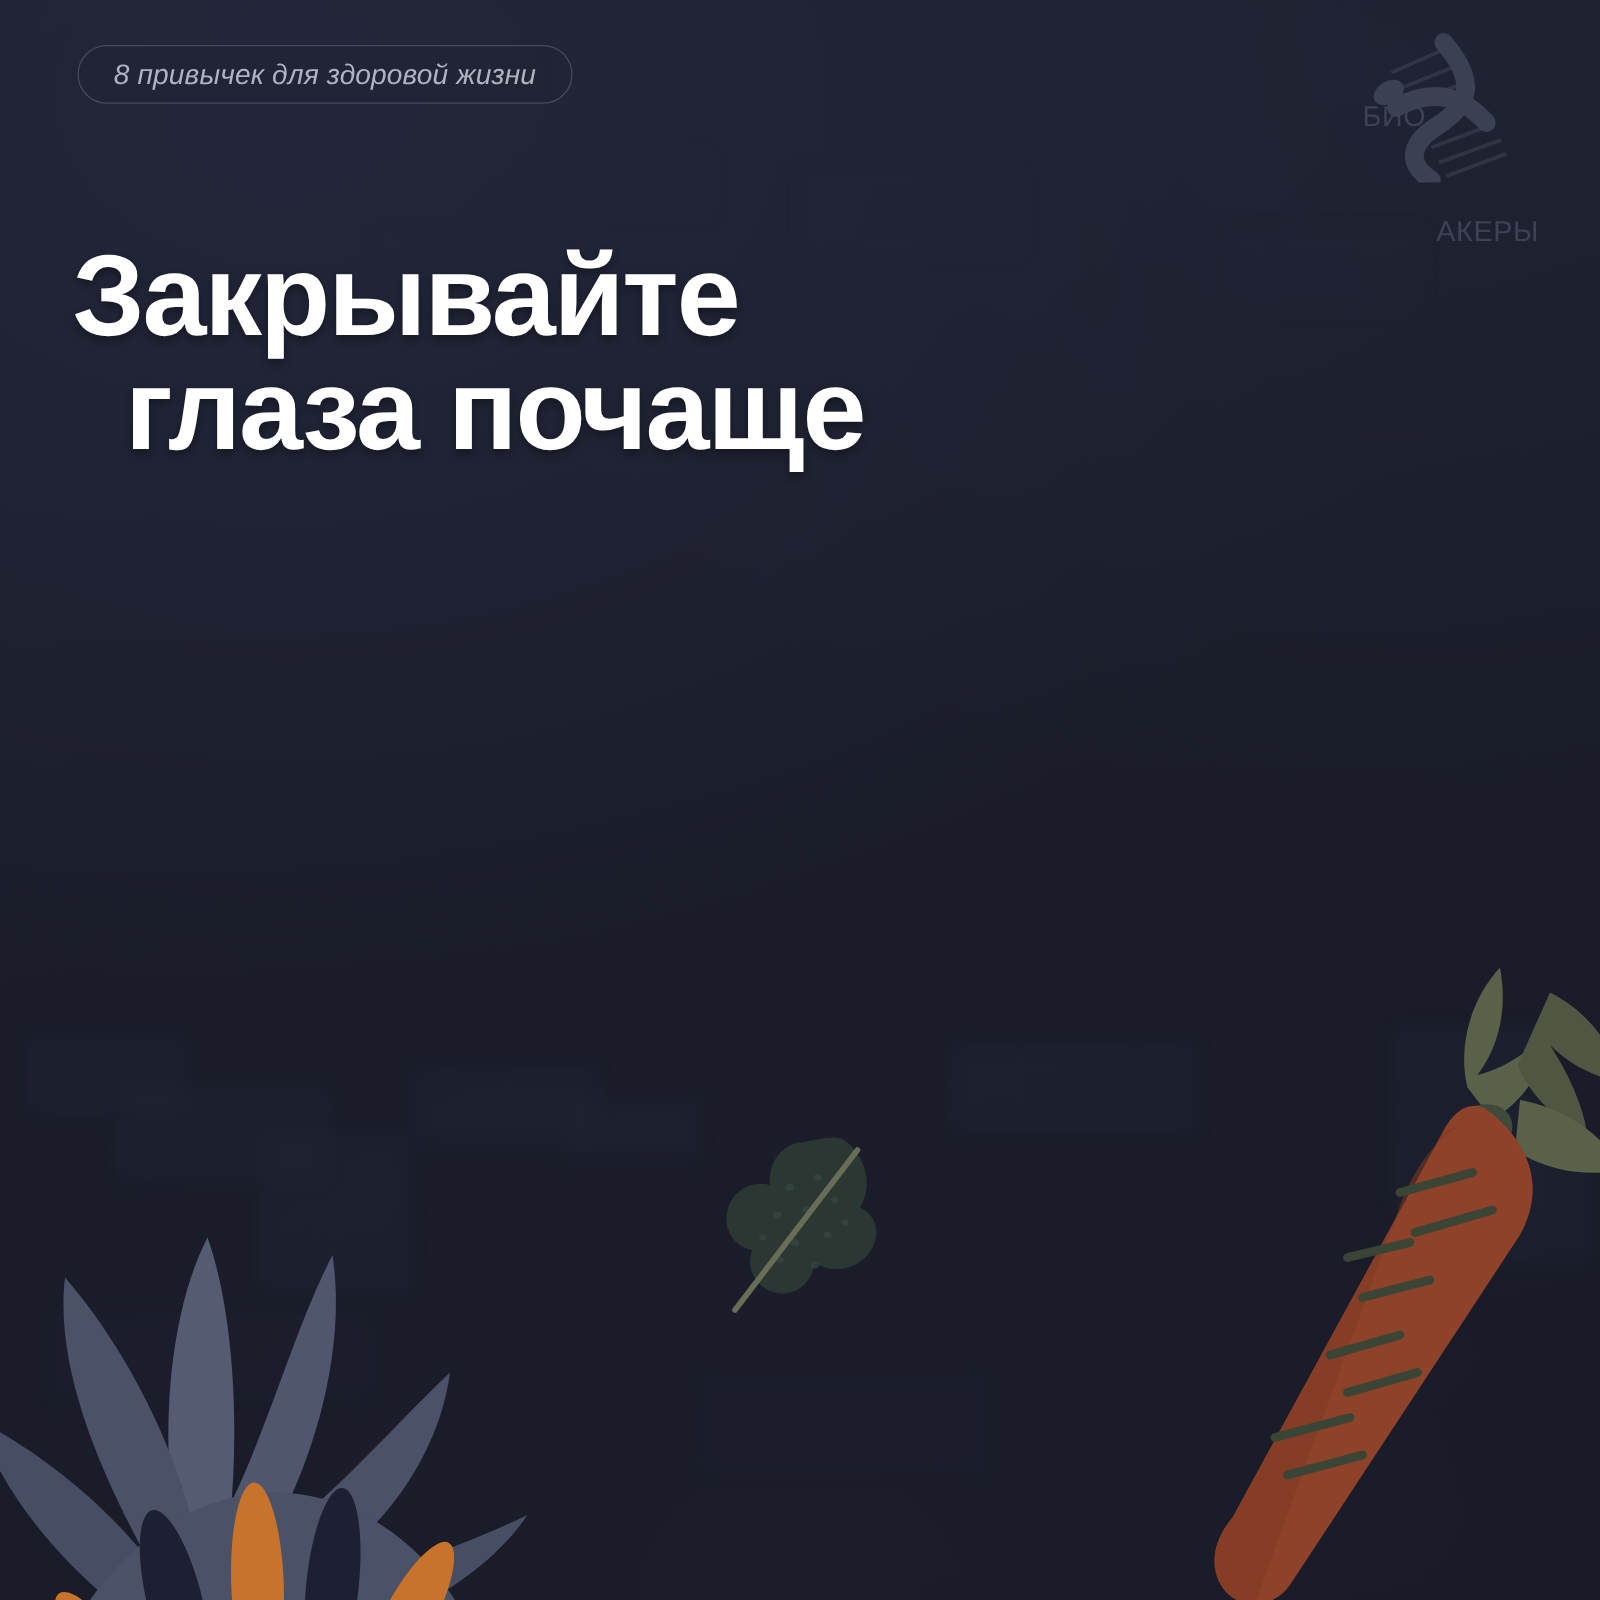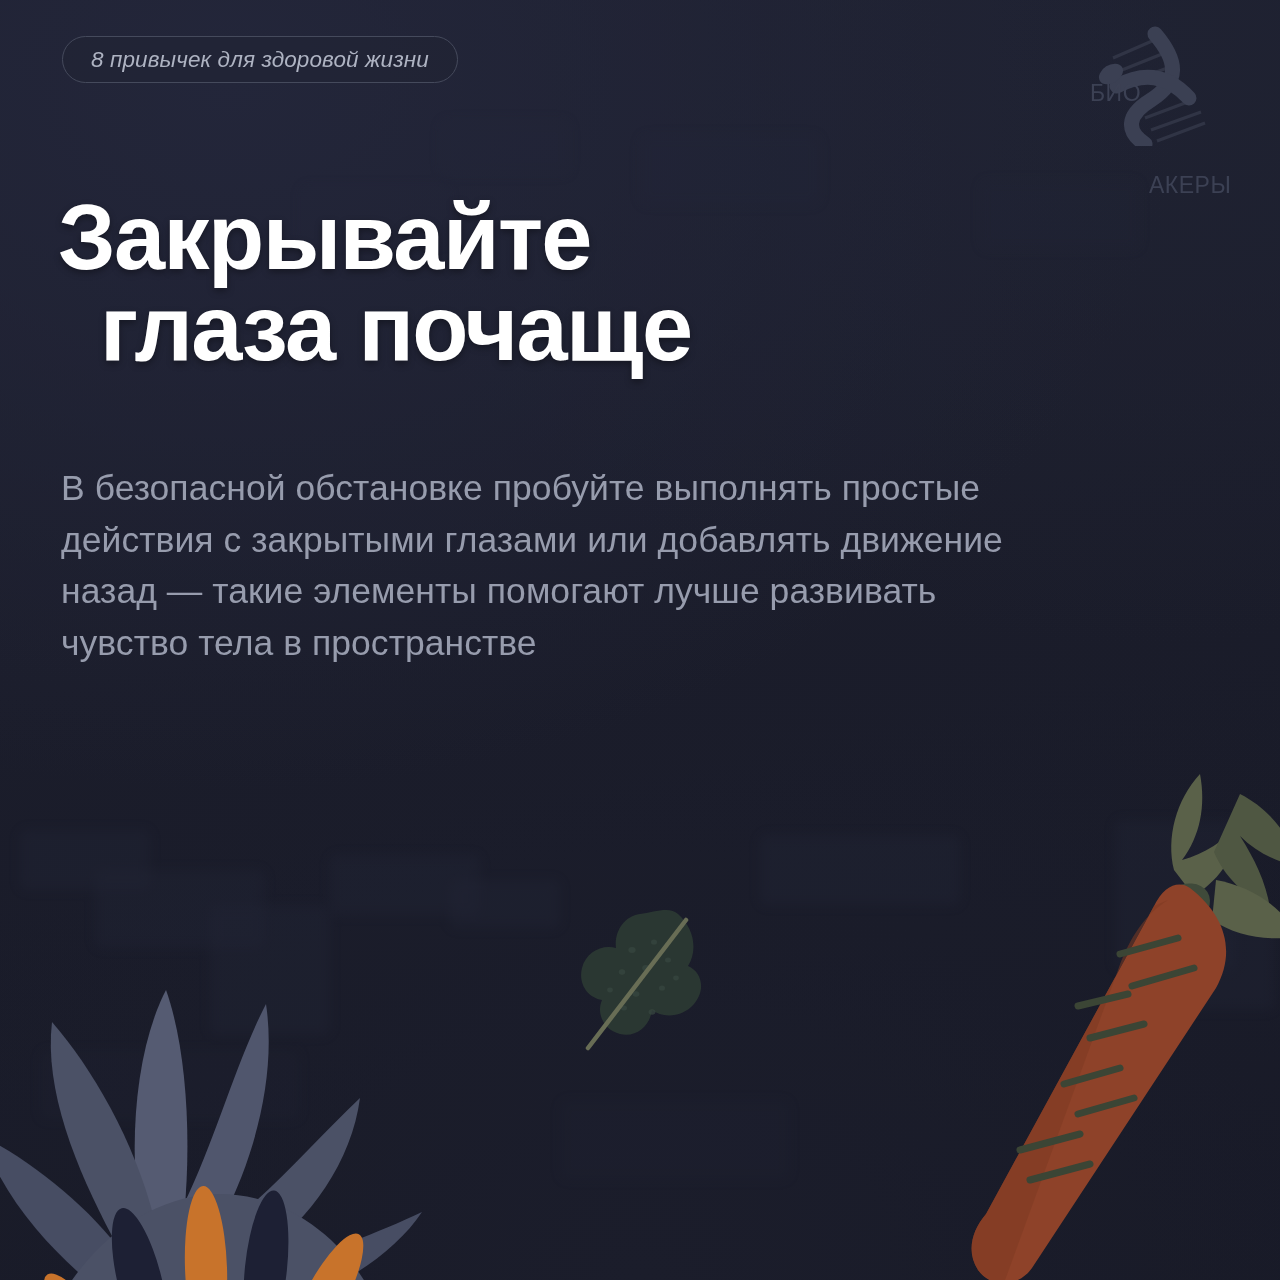--- a/index.html
+++ b/index.html
@@ -153,21 +153,20 @@
     </svg>
     <span class="logo-word logo-bio">БИО</span>
     <span class="logo-word logo-hack">АКЕРЫ</span>
   </div>
 
   <h1 class="headline">
     <span class="l1">Закрывайте</span>
     <span class="l2">глаза почаще</span>
   </h1>
 
-  <p class="body-copy">В безопасной обстановке пробуйте выполнять простые действия с закрытыми глазами или добавлять движение назад — такие элементы помогают лучше развивать чувство тела в пространстве</p>
 
   <svg class="leaf" viewBox="0 0 150 165">
     <g>
       <path d="M112 16 C 128 30, 132 52, 122 68 C 136 74, 140 92, 128 106
                C 116 120, 96 120, 86 112 C 84 128, 70 140, 54 136
                C 38 132, 30 116, 36 102 C 22 100, 12 86, 16 70
                C 20 54, 36 46, 50 50 C 48 34, 58 18, 74 16
                C 88 14, 104 8, 112 16 Z" fill="#2c3a33"></path>
       <g fill="#3a4a42" opacity=".75">
         <ellipse cx="66" cy="52" rx="3.6" ry="3"></ellipse>

